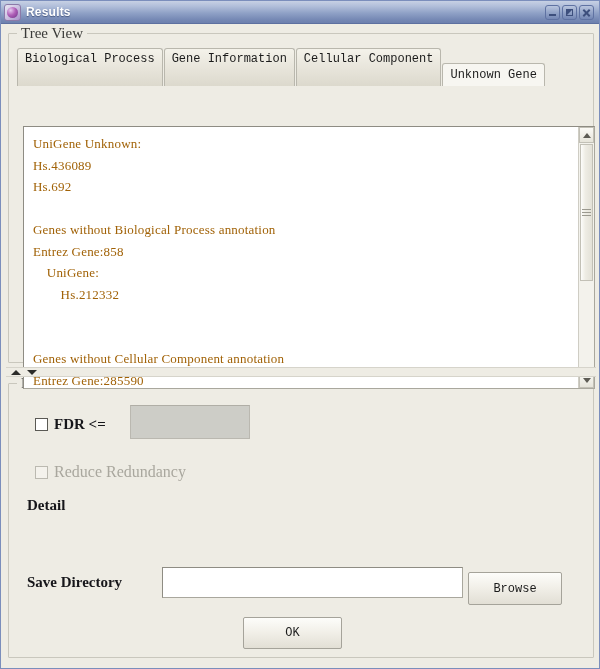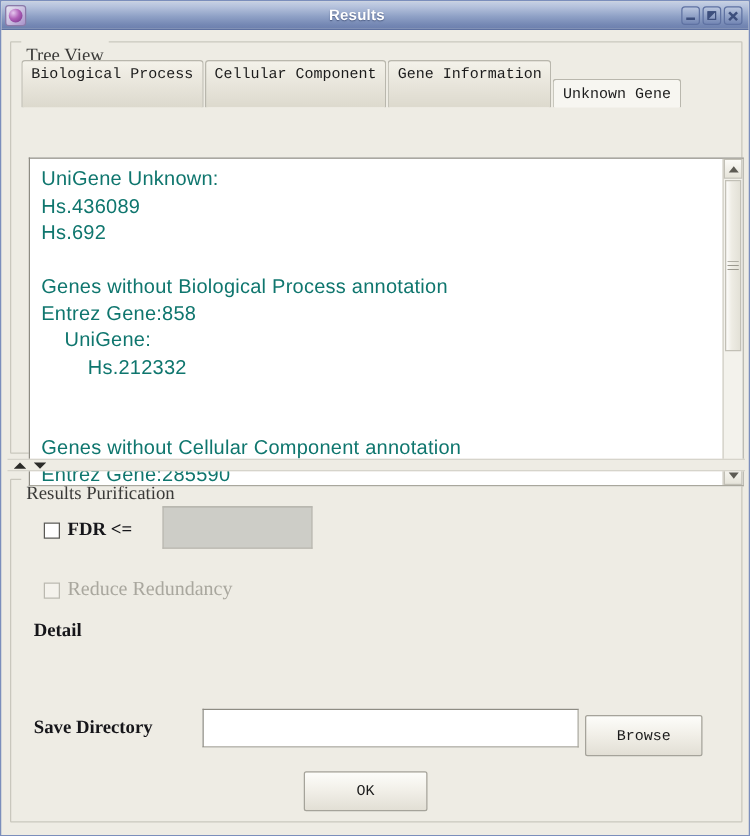--- a/index.html
+++ b/index.html
@@ -55,21 +55,20 @@
   .tb-title {
     color: #ffffff;
     font-family: "Liberation Sans", sans-serif;
     font-weight: bold;
     font-size: 12px;
     letter-spacing: 0.2px;
     text-shadow: 0 1px 1px rgba(40,55,95,0.65);
     flex: 1 1 auto;
     white-space: nowrap;
     overflow: hidden;
-    text-align: center;
   }
   .tb-buttons {
     display: flex;
     gap: 2px;
     flex: 0 0 auto;
     margin-right: 3px;
   }
   .tb-btn {
     width: 15px;
     height: 15px;
@@ -114,21 +113,21 @@
   .groupbox {
     position: absolute;
     border: 1px solid #c9c7bd;
     border-radius: 1px;
     box-sizing: border-box;
   }
   .groupbox > .gb-title {
     position: absolute;
     top: -10px;
     left: 8px;
-    padding: 12px 4px;
+    padding: 0 4px;
     background: #eeece4;
     color: #3a3a38;
     font-family: "Liberation Serif", serif;
     font-size: 15px;
     line-height: 18px;
     white-space: nowrap;
   }
 
   
   #treeview-group {
@@ -186,24 +185,24 @@
     border-top-color: #8e8c83;
     border-left-color: #8e8c83;
     box-sizing: border-box;
     display: flex;
     overflow: hidden;
     z-index: 2;
   }
   #textcontent {
     flex: 1 1 auto;
     padding: 6px 0 0 9px;
-    font-family: Liberation Sans, sans-serif;
-    font-size: 16px;
+    font-family: Liberation Serif, serif;
+    font-size: 13px;
     line-height: 21.5px;
-    color: #0f766e;
+    color: #a16207;
     white-space: pre;
     overflow: hidden;
     letter-spacing: 0.2px;
   }
   .vscroll {
     flex: 0 0 16px;
     width: 16px;
     background: #f3f2ec;
     border-left: 1px solid #cfcdc4;
     box-sizing: border-box;
@@ -415,22 +414,22 @@
           <i></i>
         </div>
     </div>
   </div>
 
   <div class="groupbox" id="treeview-group">
     <div class="gb-title">Tree View</div>
 
     <div class="tabstrip">
       <div class="tab">Biological Process</div>
+      <div class="tab">Gene Information</div>
       <div class="tab">Cellular Component</div>
-      <div class="tab">Gene Information</div>
       <div class="tab selected">Unknown Gene</div>
     </div>
 
     <div id="textpane">
       <div id="textcontent">UniGene Unknown:
 Hs.436089
 Hs.692
 
 Genes without Biological Process annotation
 Entrez Gene:858

